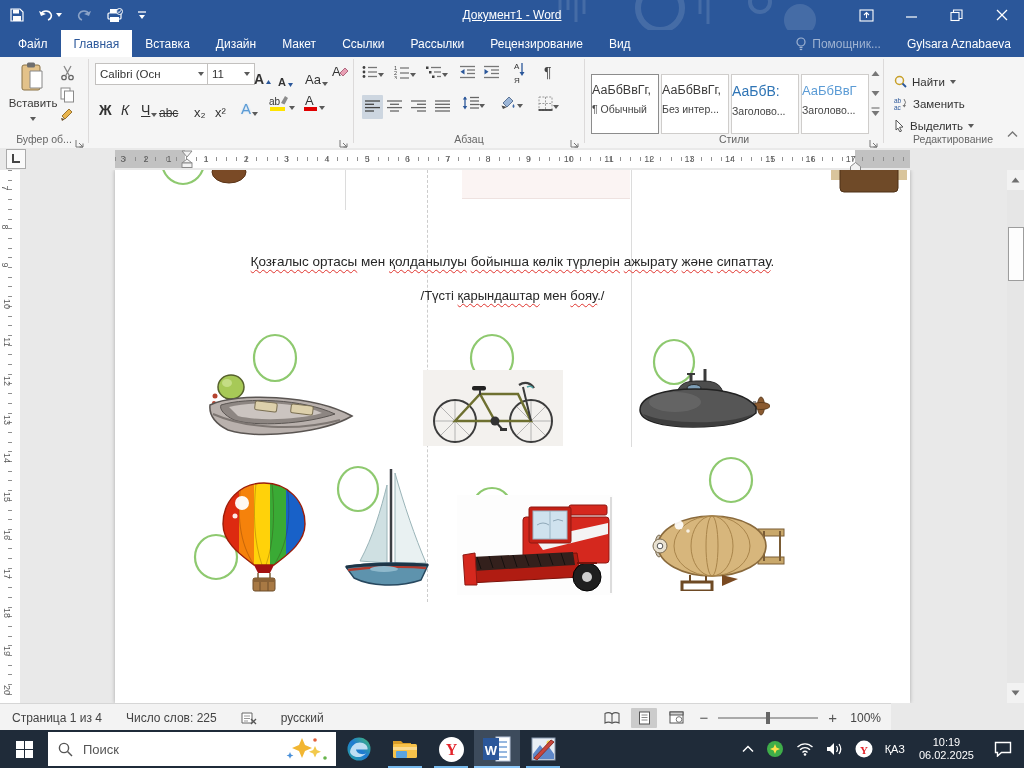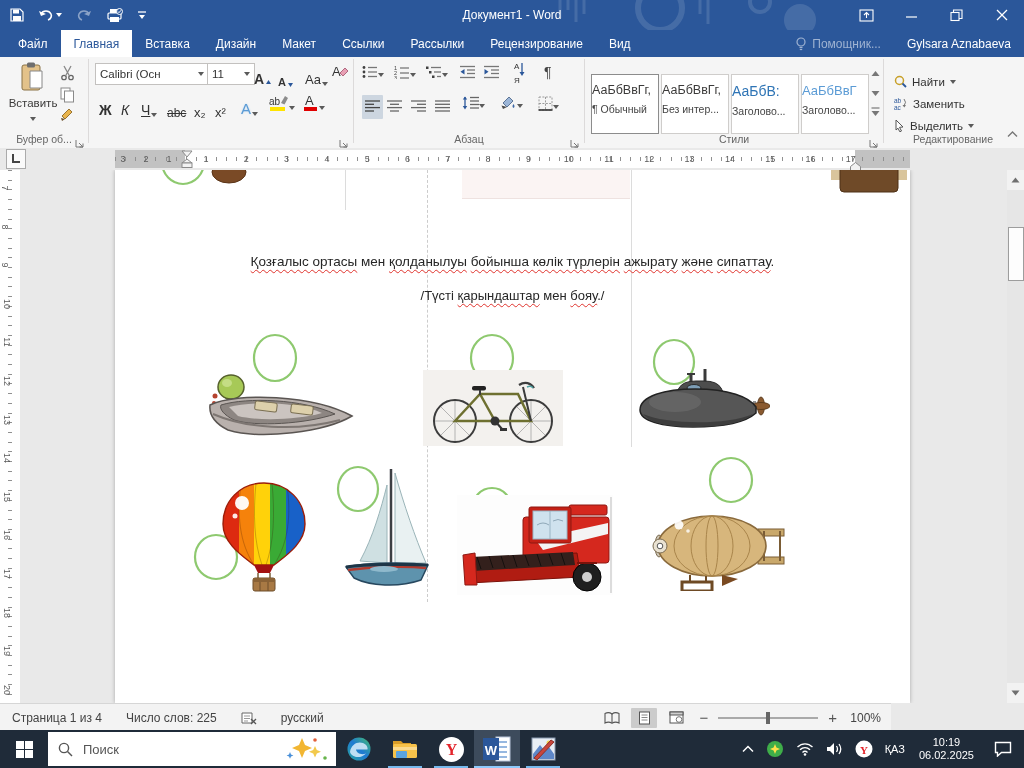--- a/index.html
+++ b/index.html
@@ -8,21 +8,21 @@
        -webkit-font-smoothing:antialiased;}
   .ab{position:absolute;}
   .tri{display:inline-block;width:0;height:0;border-left:3px solid transparent;
        border-right:3px solid transparent;border-top:4px solid #5a5a5a;vertical-align:middle;}
   
   .titlebar{left:0;top:0;width:1024px;height:30px;background:#2b579a;color:#fff;}
   .titlebar .art{opacity:.12;}
   .qat{left:10px;top:0;height:30px;display:flex;align-items:center;gap:14px;}
   .qatbtn{display:flex;align-items:center;gap:2px;cursor:default;}
   .apptitle{left:0;top:0;width:1024px;height:30px;display:flex;align-items:center;justify-content:center;
-            font-size:12px;pointer-events:none;}
+            font-size:12px;pointer-events:none;text-decoration:underline;}
   .winbtn{top:0;width:45px;height:30px;display:flex;align-items:center;justify-content:center;}
   
   .tabsrow{left:0;top:30px;width:1024px;height:27px;background:#2b579a;display:flex;align-items:stretch;
            font-size:12px;color:#fff;}
   .rtab{display:flex;align-items:center;padding:0 13px;white-space:nowrap;}
   .rtab.active{background:#fff;color:#2b579a;}
   .rtab.dim{color:#9fb3d2;}
   .tabs-right{margin-left:auto;display:flex;align-items:stretch;}
   
   .ribbon{left:0;top:57px;width:1024px;height:91px;background:#f5f5f5;border-bottom:1px solid #d2d0ce;
@@ -267,21 +267,21 @@
     <div class="fbtn" style="left:8px;top:38px;font-size:14px">
         <b>Ж</b>
       </div>
     <div class="fbtn" style="left:30px;top:38px;font-style:italic;font-size:14px">
         <span>К</span>
       </div>
     <div class="fbtn" style="left:50px;top:38px;font-size:14px">
         <span style="text-decoration:underline">Ч</span>
         <span class="tri"></span>
       </div>
-    <div class="fbtn" style="left:76px;top:40px;font-size:12px">
+    <div class="fbtn" style="left:68px;top:40px;font-size:12px">
         <span style="text-decoration:line-through">abc</span>
       </div>
     <div class="fbtn" style="left:103px;top:40px">
         <span>x₂</span>
       </div>
     <div class="fbtn" style="left:124px;top:40px">
         <span>x²</span>
       </div>
     <div class="fbtn" style="left:150px;top:37px;font-size:15px;color:#5b9bd5;text-shadow:0 0 2px #bcd7ef">
         <span>А</span>

